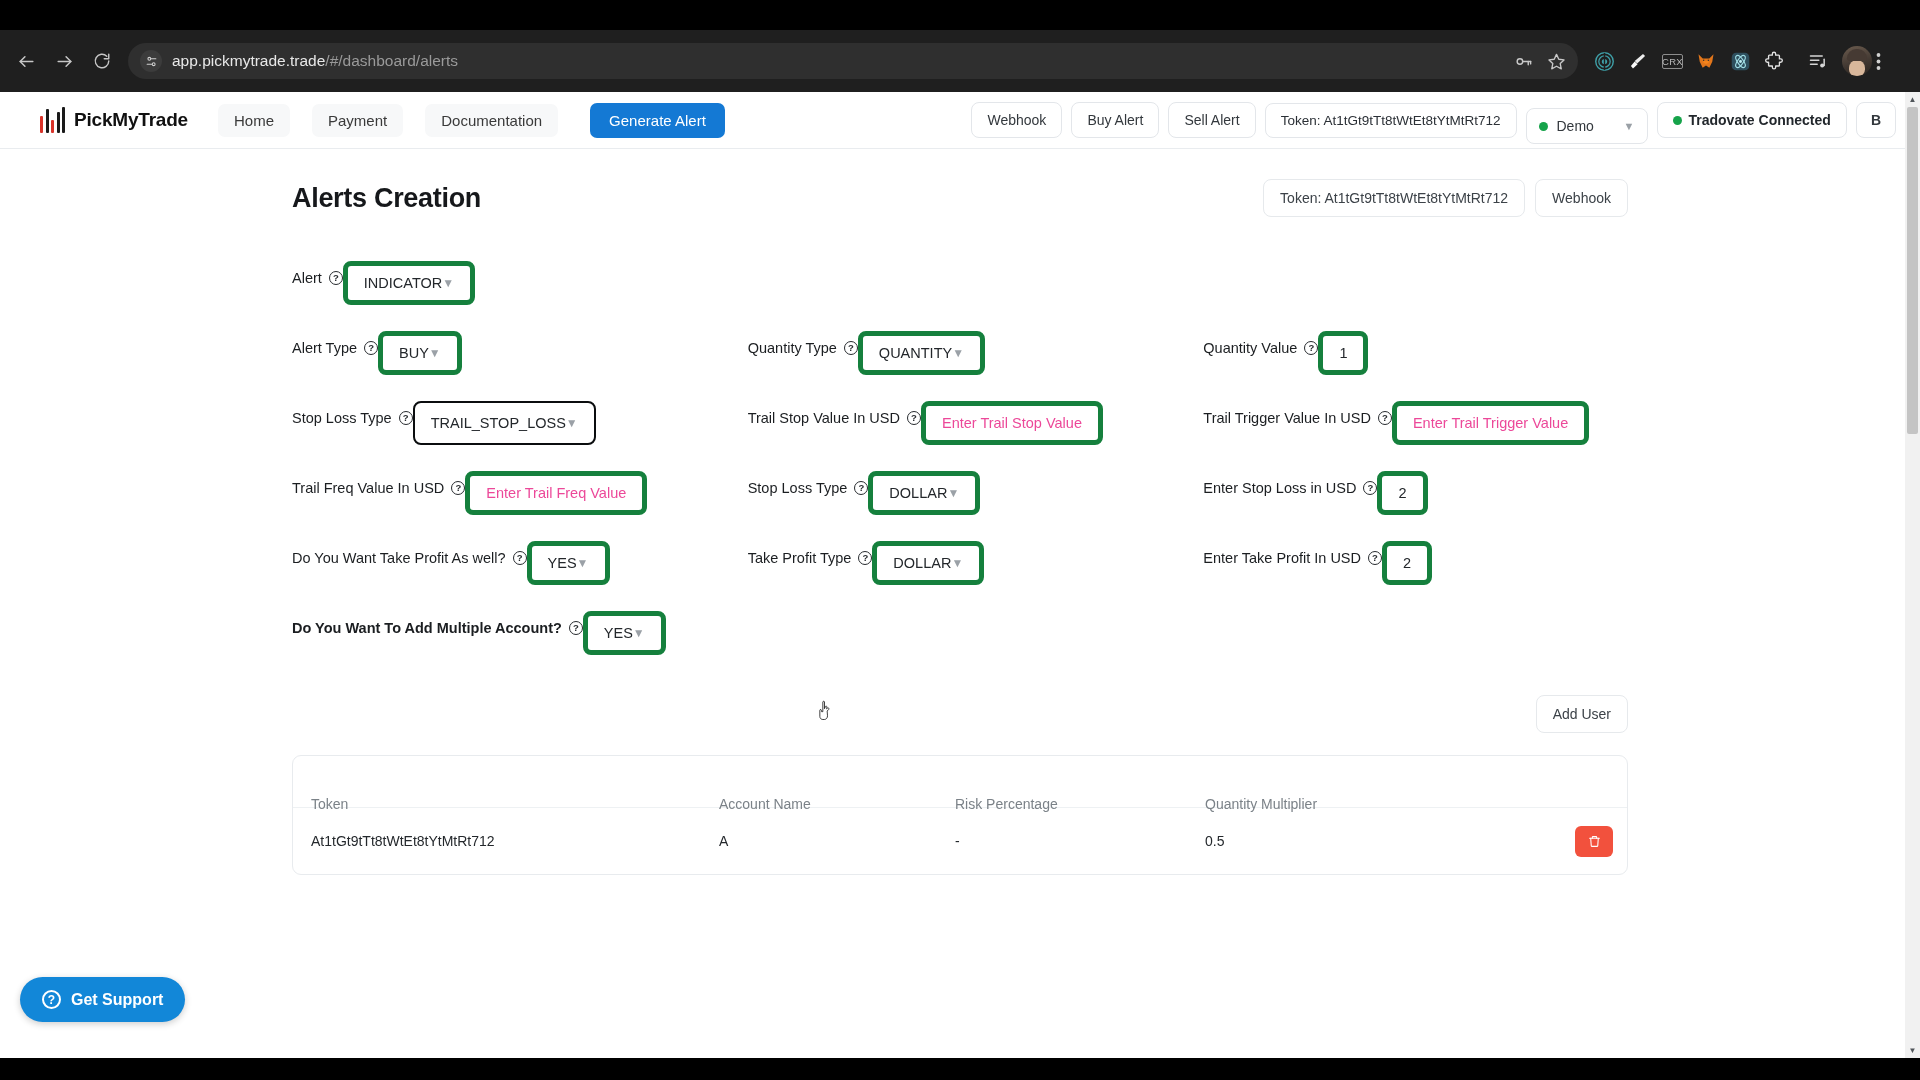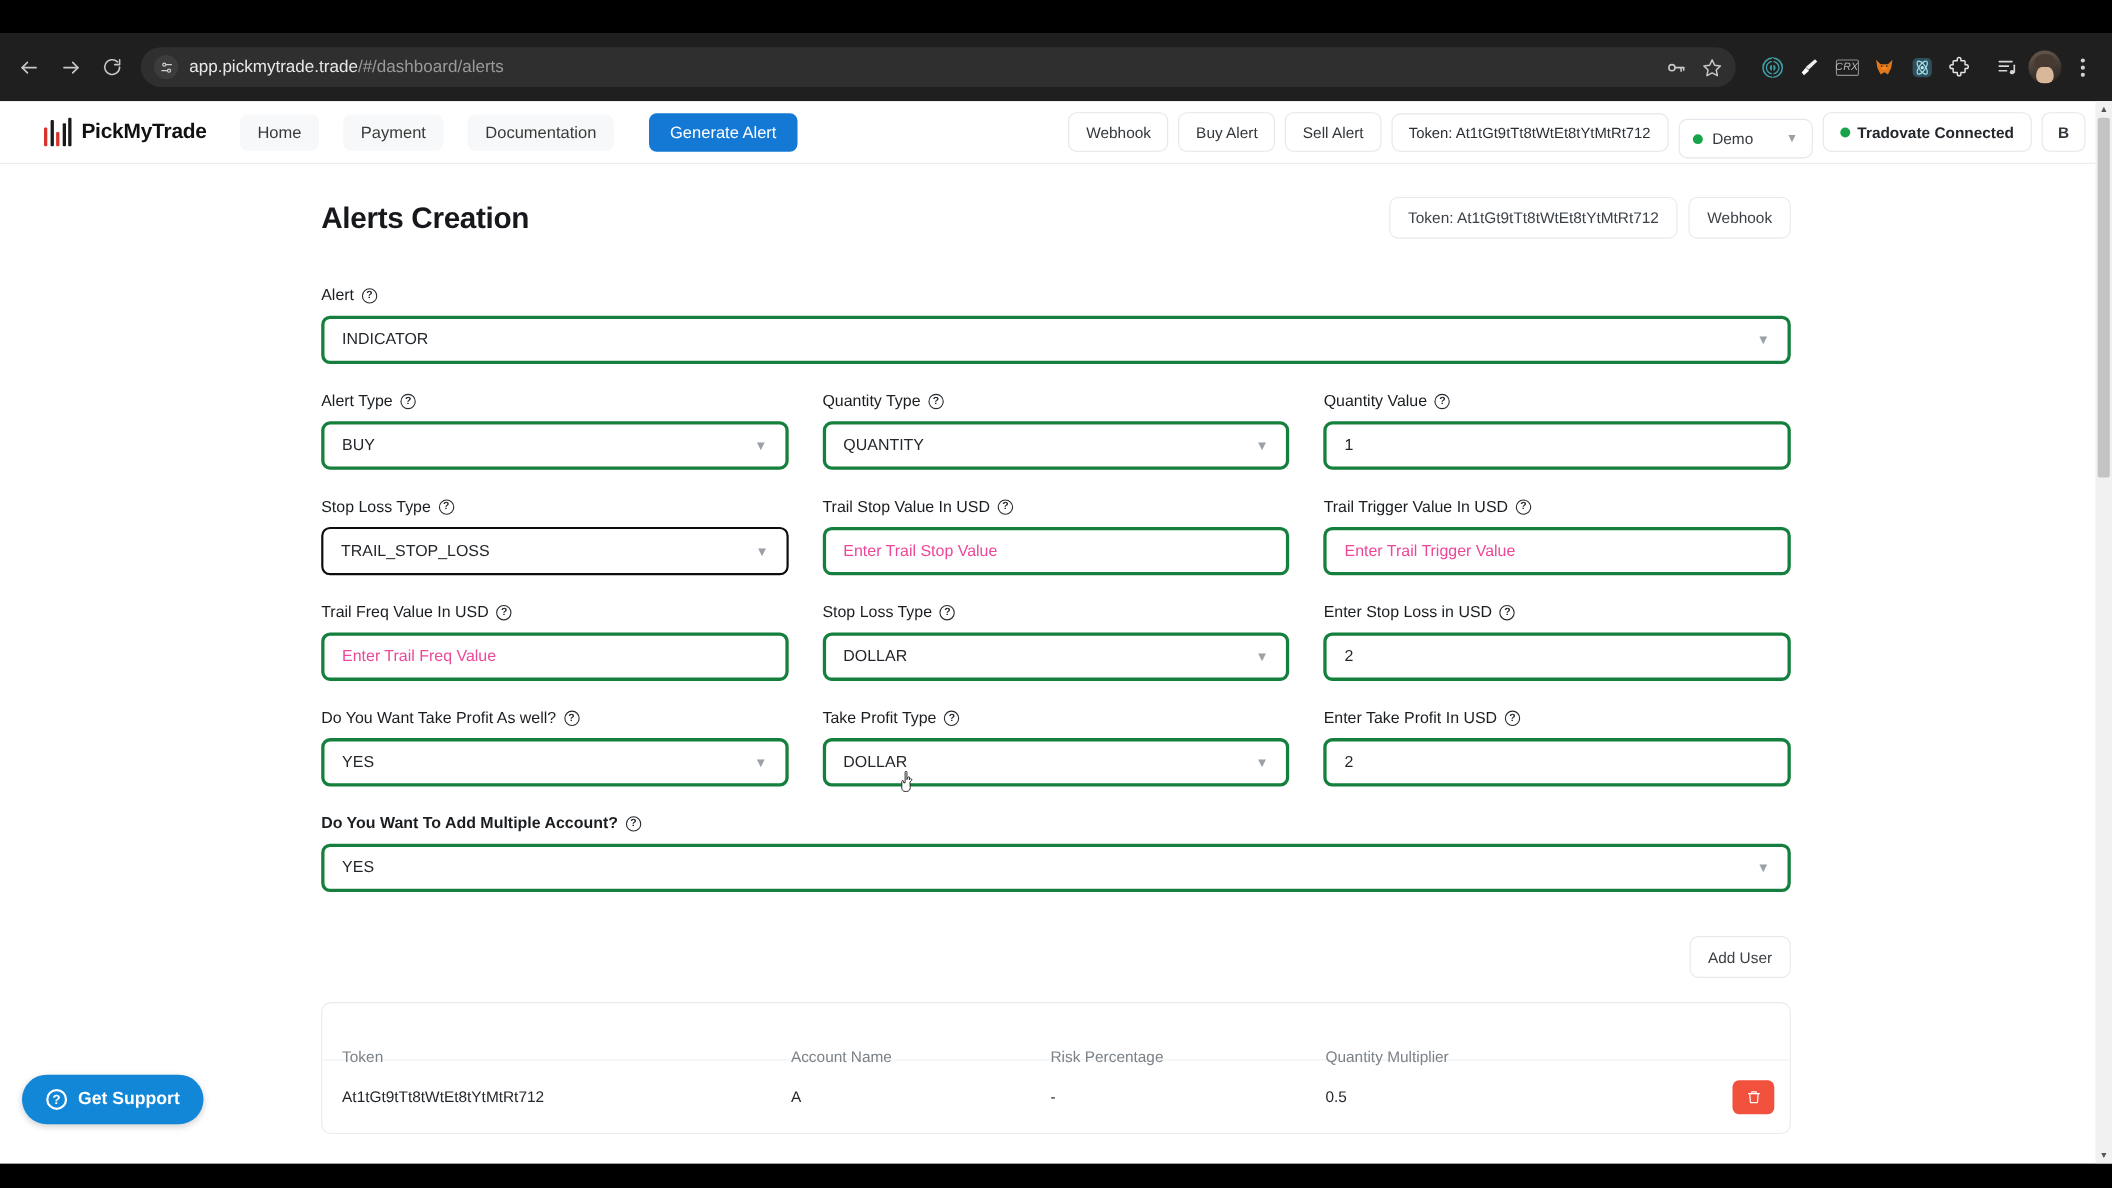--- a/index.html
+++ b/index.html
@@ -36,22 +36,22 @@
     background: #3c3c3c; margin-right: 10px;
     display: flex; align-items: center; justify-content: center; flex:0 0 auto;
   }
   .url { font-size: 15.5px; color: #e8e8e8; white-space: nowrap; overflow: hidden; }
   .url .dim { color: #9a9a9a; }
   .omni-right { margin-left: auto; display: flex; align-items: center; gap: 14px; padding-left:10px; }
   .omni-ic { color: #c9c9c9; display:flex; }
 
   .ext-strip { display: flex; align-items: center; gap: 0px; padding-left: 6px; }
   .ext-btn {
-    width: 34px; height: 34px; display:flex; align-items:center; justify-content:center;
-    border-radius: 50%; flex: 0 0 auto; font-style: italic;
+    width: 34px; height: 34px; display:flex; align-items:center; justify-content:flex-start;
+    border-radius: 50%; flex: 0 0 auto;
   }
   .crx-box {
     width: 21px; height: 15px; border: 1.4px solid #8d8d8d; border-radius: 2px;
     color: #b9b9b9; font-size: 9.5px; letter-spacing: .3px;
     display: flex; align-items: center; justify-content: center;
     font-family: "Liberation Sans", sans-serif;
   }
   .avatar-btn {
     width: 30px; height: 30px; border-radius: 50%;
     background: linear-gradient(165deg,#6b5b4e 0%,#3f3630 60%,#2a2420 100%);
@@ -111,33 +111,33 @@
 
   .title-row { display:flex; align-items:center; margin-bottom: 44px; }
   .page-title { font-size: 27px; font-weight: 700; color: #16181b; letter-spacing: -0.3px; }
   .title-actions { margin-left:auto; display:flex; gap: 10px; }
   .ghost-btn {
     border: 1px solid #e6e9ec; border-radius: 8px; background: #fff;
     font-size: 14px; color: #3c4248; padding: 10px 16px; white-space: nowrap;
   }
 
   .grid3 { display: grid; grid-template-columns: repeat(3, 1fr); gap: 0 31px; margin-bottom: 26px; }
-  .field { display: flex; flex-direction: column; }
+  .field { display: flex; flex-direction: row; }
   .field.full { grid-column: 1 / -1; }
   .flabel {
     font-size: 14.5px; color: #1b1e21; margin-bottom: 10px;
     display: flex; align-items: center; gap: 7px; font-weight: 400;
   }
   .q {
     width: 14px; height: 14px; border-radius: 50%; border: 1.3px solid #272b2f;
     font-size: 9.5px; line-height: 11.5px; text-align: center; color: #272b2f;
     font-weight: 700; flex: 0 0 auto;
   }
   .ctrl {
-    height: 44px; border: 3px solid #15803d; border-radius: 8px; background: #fff;
+    height: 44px; border: 5px solid #15803d; border-radius: 8px; background: #fff;
     display: flex; align-items: center; padding: 0 16px;
     font-size: 14.5px; color: #23272b;
   }
   .ctrl.ph { color: #ec4899; }
   .ctrl .caret { margin-left: auto; color: #9ba1a7; font-size: 12px; }
   .ctrl.focused { border: 2.5px solid #0b0d0f; }
 
   .addrow { display:flex; justify-content:flex-end; margin: 40px 0 22px; }
 
   .table-card {

